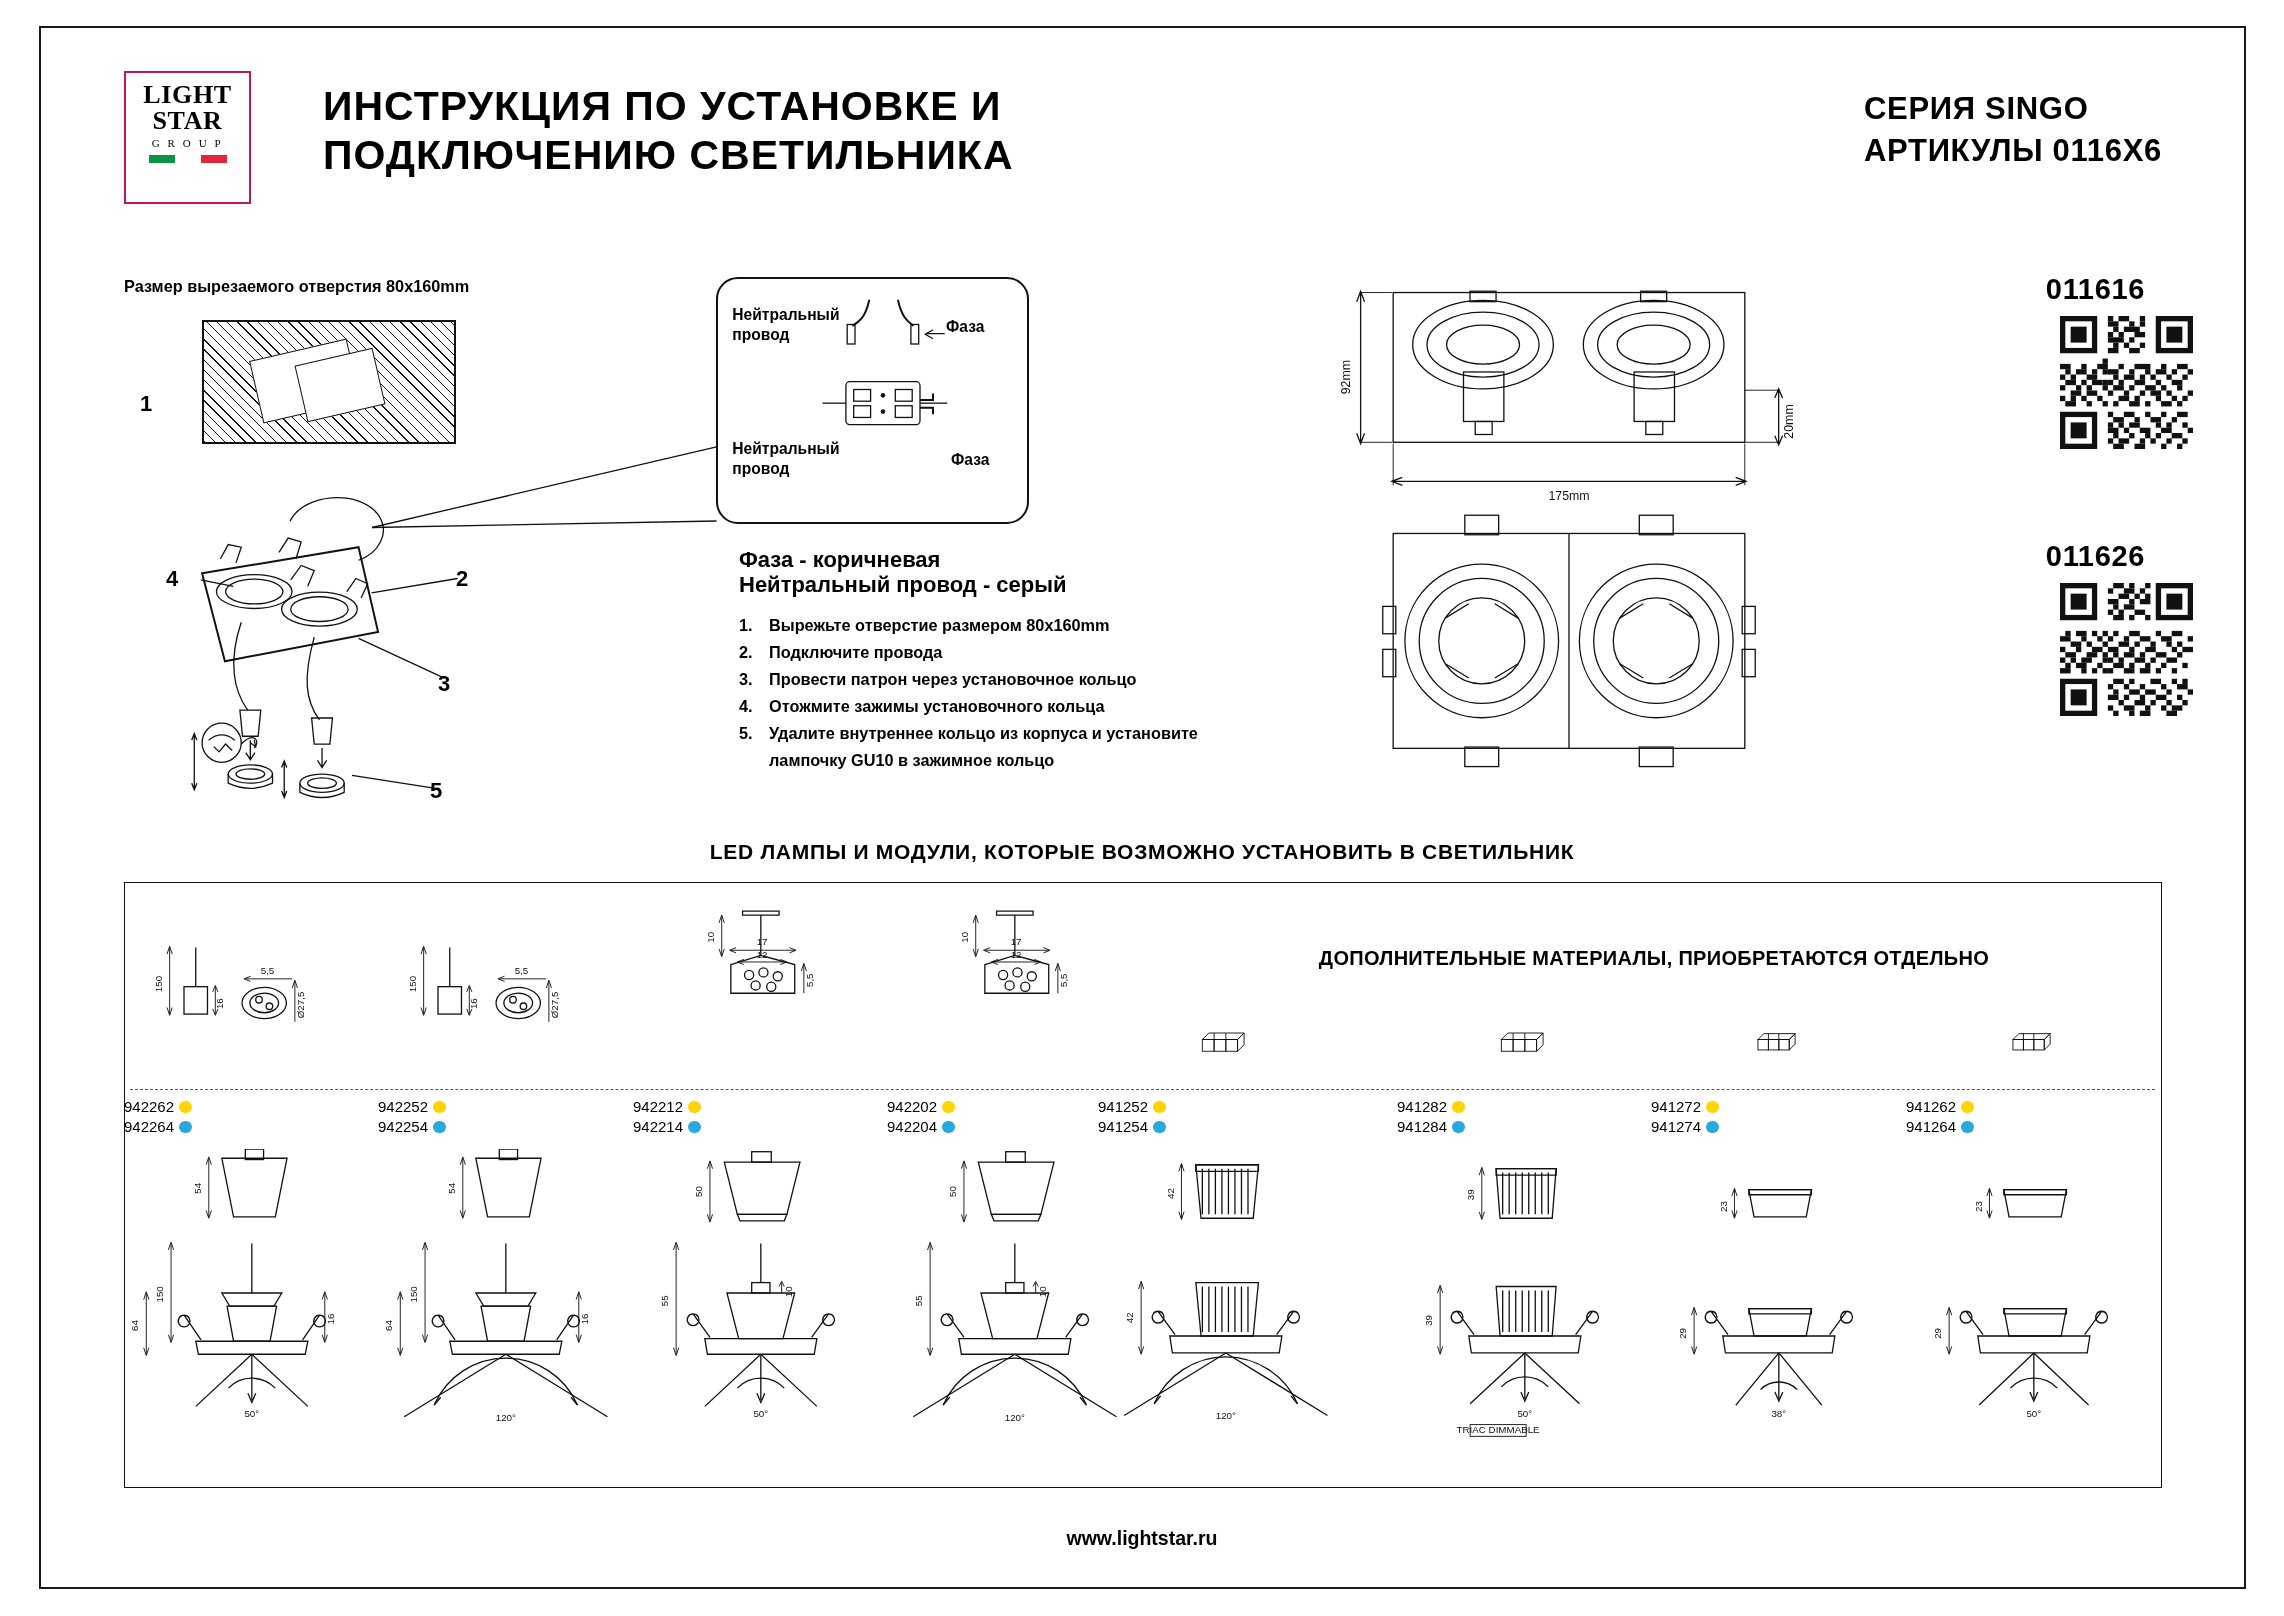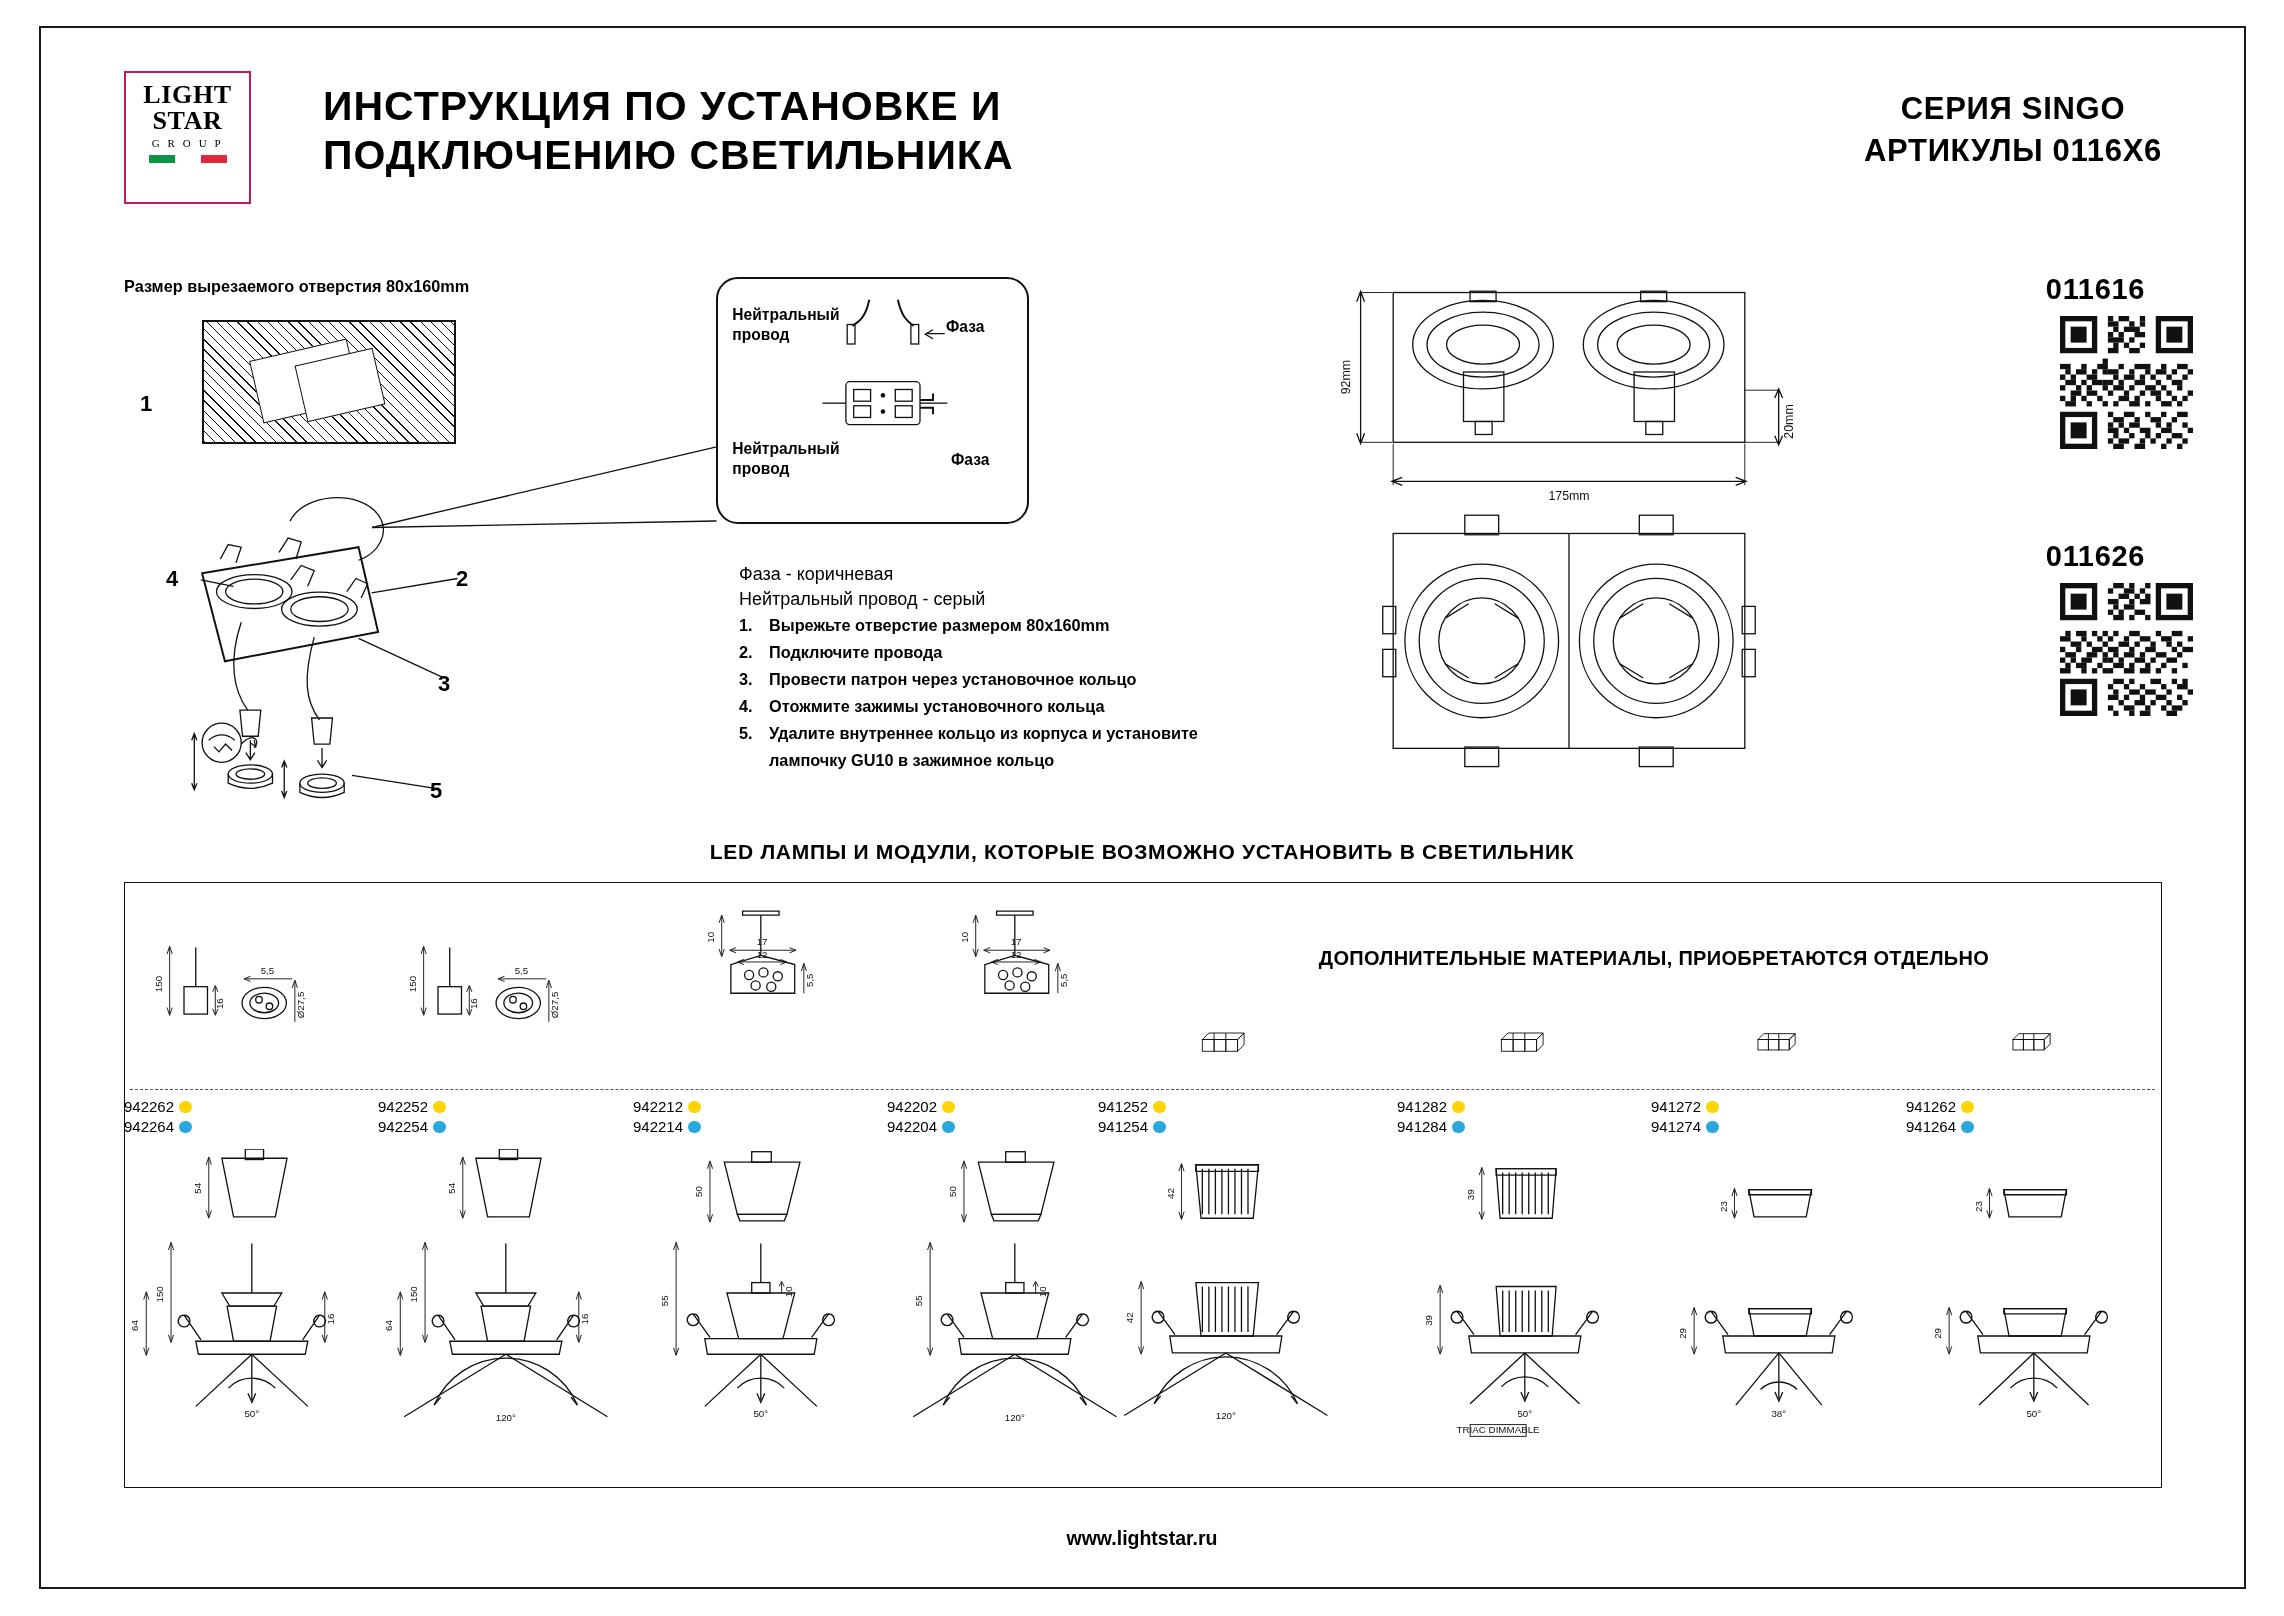--- a/index.html
+++ b/index.html
@@ -71,21 +71,21 @@
     left: 199px; top: 14.3px;
     width: 1172px;
     font-weight: bold;
     font-size: 41px;
     line-height: 49px;
     letter-spacing: 1px;
   }
   .header-right {
     position: absolute;
     right: 0; top: 19.5px;
-    text-align: center;
+    text-align: left;
   }
   .header-right .hr-line {
     font-weight: bold;
     font-size: 31px;
     line-height: 42px;
     letter-spacing: 0.7px;
   }
   .frame {
     position: absolute;
     left: 39px; top: 26px;
@@ -150,24 +150,24 @@
     background: #fff;
   }
   .co-txt {
     position: absolute;
     font-size: 15.6px;
     font-weight: bold;
     line-height: 19.5px;
   }
   .legend {
     position: absolute;
-    left: 739px; top: 562px;
-    font-size: 18px;
+    left: 739px; top: 547px;
+    font-size: 22px;
     line-height: 25px;
-    font-weight: normal;
+    font-weight: bold;
   }
   .steps {
     position: absolute;
     left: 739px; top: 612px;
     width: 716px;
     font-size: 16.3px;
     line-height: 27px;
     font-weight: bold;
   }
   .steps .srow { display: flex; }

